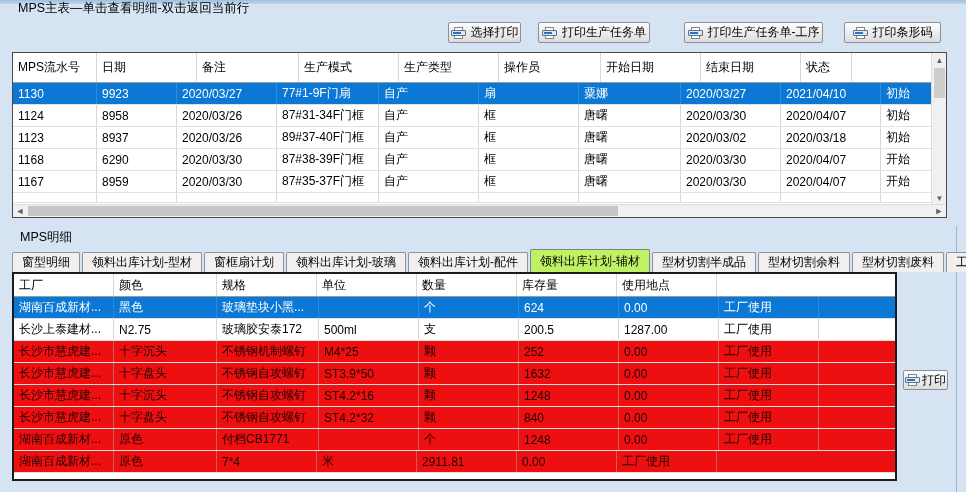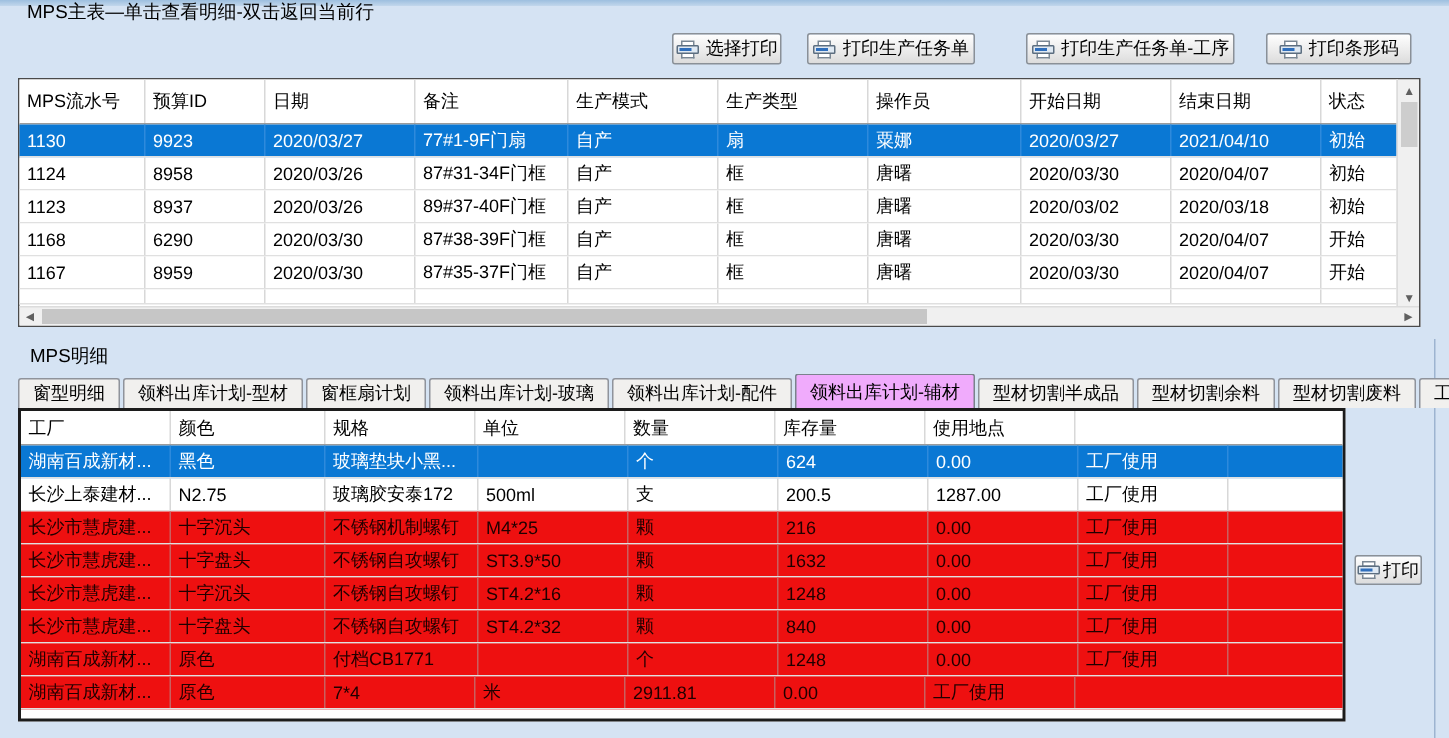--- a/index.html
+++ b/index.html
@@ -62,21 +62,21 @@
     font-size:9px; display:flex; align-items:center; justify-content:center; }
   .hscroll .thumb { position:absolute; top:1px; height:10px; background:#c6c6c6; }
 
   
   #tabs { position:absolute; left:12px; top:250px; height:22px; display:flex; align-items:flex-end; }
   .tab {
     height:20px; padding:0 9px; display:flex; align-items:center;
     background:#f1f0ee; border:1px solid #8f939b; border-bottom:none;
     border-radius:2px 2px 0 0; margin-right:2px; font-size:12px; white-space:nowrap;
   }
-  .tab.active { background:#f0abfc; height:23px; border-color:#7b828c; position:relative; z-index:2; }
+  .tab.active { background:#bef264; height:23px; border-color:#7b828c; position:relative; z-index:2; }
 
   
   #detailTable { left:12px; top:272px; width:885px; height:209px; border:2px solid #1c1c1c; background:#fff; }
 
   #printBtn { left:903px; top:370px; width:45px; height:20px; gap:2px; }
 </style>
 </head>
 <body>
 
 <div class="topstrip"></div>
@@ -120,21 +120,20 @@
         <span class="out"></span>
       </span>
       <span>打印条形码</span>
     </button>
   </div>
 
 <div class="grid" id="masterTable">
   <div id="masterBody">
       <div class="hdr" style="height: 30px;">
         <div class="cell" style="width: 84px;">MPS流水号</div>
-        <div class="cell" style="width: 80px;">预算ID</div>
         <div class="cell" style="width: 100px;">日期</div>
         <div class="cell" style="width: 102px;">备注</div>
         <div class="cell" style="width: 100px;">生产模式</div>
         <div class="cell" style="width: 100px;">生产类型</div>
         <div class="cell" style="width: 102px;">操作员</div>
         <div class="cell" style="width: 100px;">开始日期</div>
         <div class="cell" style="width: 100px;">结束日期</div>
         <div class="cell" style="width: 51px;">状态</div>
       </div>
       <div class="row sel" style="height: 22px; text-align: right;">
@@ -270,21 +269,21 @@
         <div class="cell" style="width: 100px;">1287.00</div>
         <div class="cell" style="width: 100px;">工厂使用</div>
         <div class="cell" style="width: 76px; border-right: none;"></div>
       </div>
       <div class="row alert" style="height: 22px;">
         <div class="cell" style="width: 100px;">长沙市慧虎建...</div>
         <div class="cell" style="width: 103px;">十字沉头</div>
         <div class="cell" style="width: 102px;">不锈钢机制螺钉</div>
         <div class="cell" style="width: 100px;">M4*25</div>
         <div class="cell" style="width: 100px;">颗</div>
-        <div class="cell" style="width: 100px;">216</div>
+        <div class="cell" style="width: 100px;">252</div>
         <div class="cell" style="width: 100px;">0.00</div>
         <div class="cell" style="width: 100px;">工厂使用</div>
         <div class="cell" style="width: 76px; border-right: none;"></div>
       </div>
       <div class="row alert" style="height: 22px;">
         <div class="cell" style="width: 100px;">长沙市慧虎建...</div>
         <div class="cell" style="width: 103px;">十字盘头</div>
         <div class="cell" style="width: 102px;">不锈钢自攻螺钉</div>
         <div class="cell" style="width: 100px;">ST3.9*50</div>
         <div class="cell" style="width: 100px;">颗</div>

